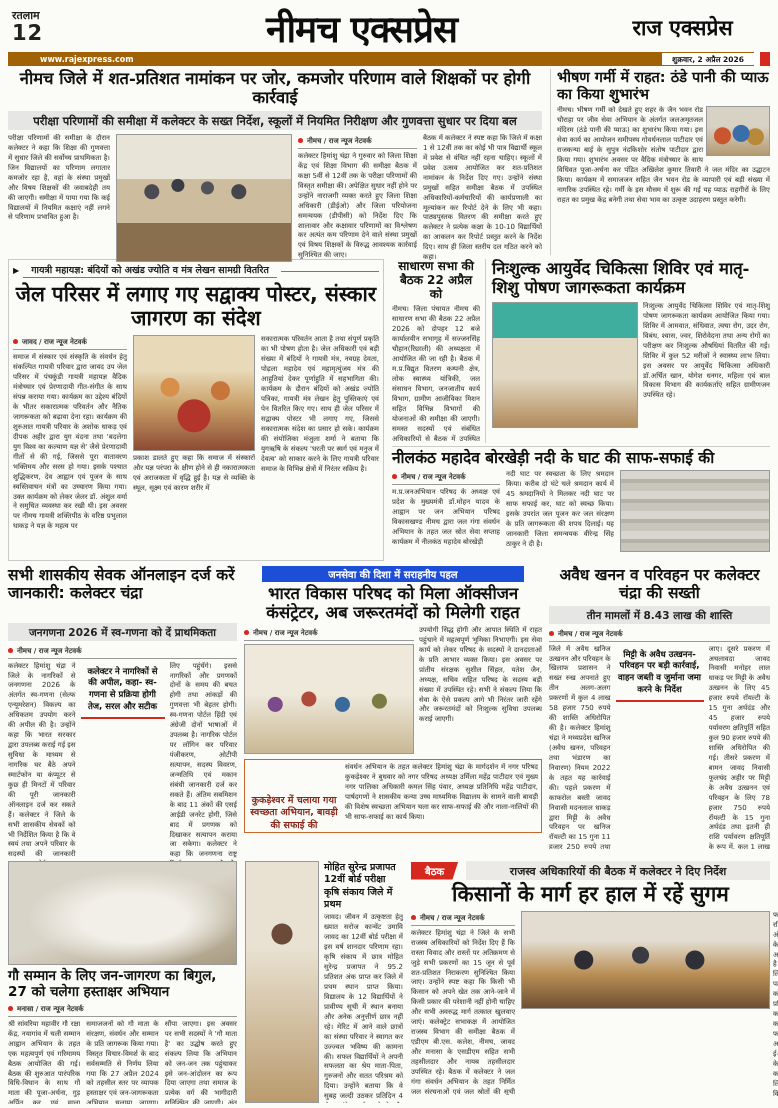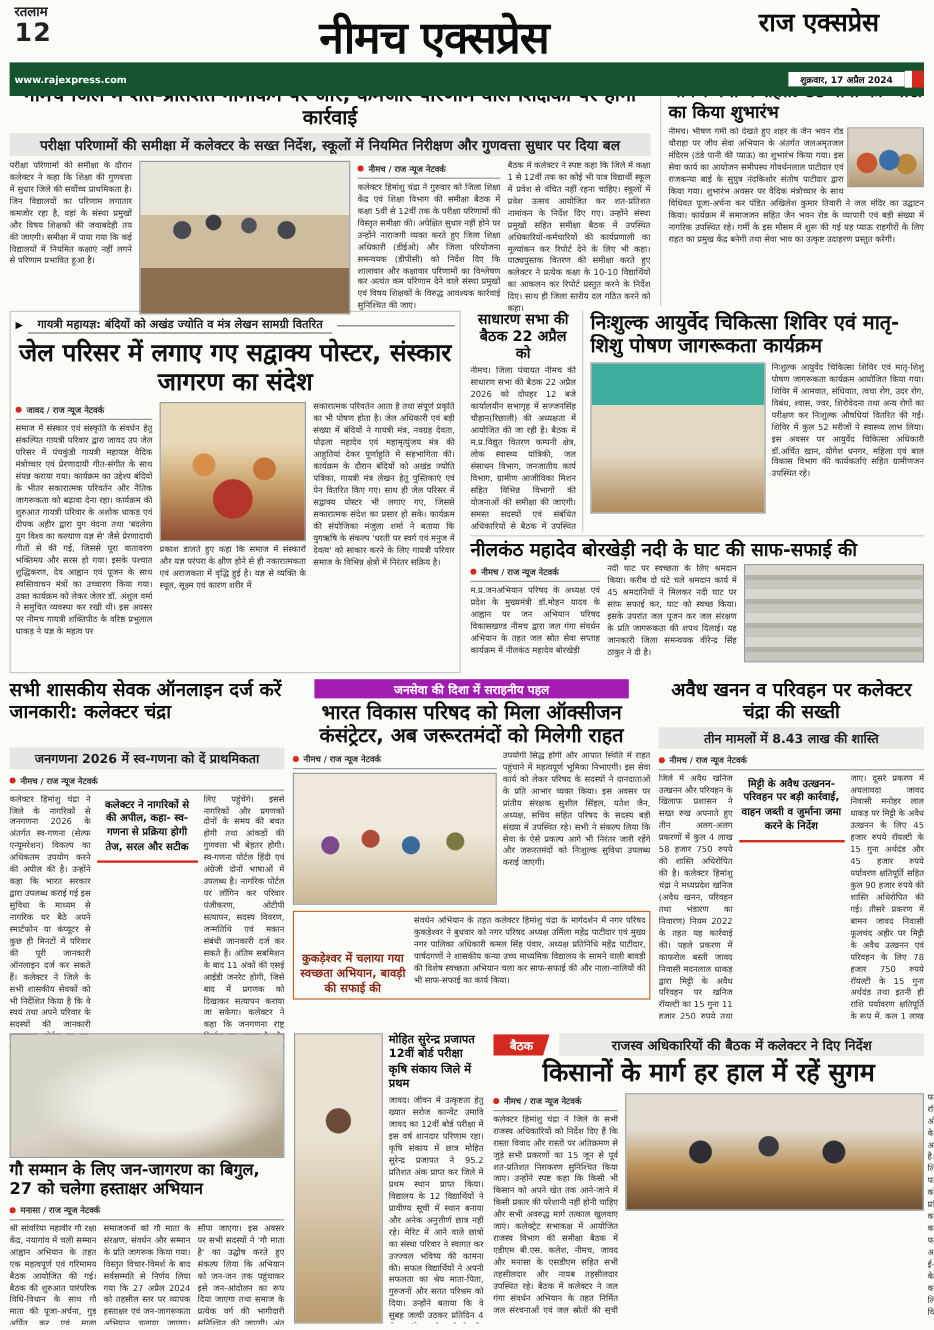--- a/index.html
+++ b/index.html
@@ -2,28 +2,28 @@
 <html><head>
 <meta charset="utf-8">
 <style>
   * { box-sizing: border-box; margin: 0; padding: 0; }
   html,body { width: 778px; }
   body { height: 1108px; background:#fbfbf8; color:#222; font-family:"DejaVu Sans",sans-serif; overflow:hidden; }
   .page { padding: 4px 8px 0 8px; width:778px; height:1108px; }
 
   
   .masthead { position:relative; height:62px; }
-  .mh-row { display:flex; align-items:flex-start; height:46px; }
+  .mh-row { display:flex; align-items:center; height:46px; }
   .mh-left { width:120px; line-height:1.05; padding-left:4px; }
   .mh-city { font-size:11px; font-weight:bold; }
   .mh-page { font-size:21px; font-weight:bold; letter-spacing:1px; }
   .mh-title { flex:1; text-align:center; font-size:37px; font-weight:bold; color:#0d0d0d; letter-spacing:-1px; }
   .mh-right { width:175px; text-align:center; }
   .mh-brand { font-size:21px; font-weight:bold; color:#0d0d0d; }
-  .redbar { margin-top:2px; height:28px; background:#14532d; display:flex; align-items:center; }
+  .redbar { margin-top:2px; height:14px; background:#a16207; display:flex; align-items:center;padding-left:28px; }
   .redbar .site { color:#fff; font-size:8px; font-weight:bold; padding-left:4px; }
   .redbar .datechip { margin-left:auto; background:#fff; font-size:7.5px; font-weight:bold; color:#111; padding:1px 10px; }
   .redbar .endcap { width:16px; height:14px; background:#d5281e; border-left:6px solid #fff; }
 
   
   .hl { font-weight:bold; color:#111; line-height:1.18; }
   .band { background:#e6e6e4; color:#222; font-weight:bold; text-align:center; }
   .byline { display:flex; align-items:center; gap:4px; font-size:7px; font-weight:bold; color:#333;
             border-bottom:1px solid #999; padding:2px 0 3px 0; margin-bottom:3px; }
   .byline .dot { width:5px; height:5px; border-radius:50%; background:#d5281e; flex:0 0 auto; }
@@ -119,21 +119,21 @@
   .neel-photo { flex:1; height:82px; border:1px solid #999; }
 
   
   .sec3 { display:flex; gap:7px; height:290px; margin-top:5px; }
   .census { width:229px; }
   .census .hl { font-size:15.5px; }
   .census .band { font-size:10.5px; margin-top:20px; padding:2px 0; }
   .census-row { display:flex; gap:5px; margin-top:3px; height:212px; }
   .census-row .quote { width:84px; }
   .oxy { width:298px; }
-  .oxy-kicker { background:#a21caf; color:#fff; font-size:10px; font-weight:bold; text-align:center; padding:1px 0; margin:0 18px; }
+  .oxy-kicker { background:#1d4ed8; color:#fff; font-size:10px; font-weight:bold; text-align:center; padding:1px 0; margin:0 18px; }
   .oxy .hl { font-size:16.5px; text-align:center; margin-top:2px; }
   .oxy-row { display:flex; gap:5px; margin-top:3px; height:128px; }
   .oxy-photo { width:170px; height:126px; border:1px solid #999; }
   .kuk { border:1px solid #c9672a; margin-top:5px; padding:3px; display:flex; gap:5px; height:74px; }
   .kuk-title { width:92px; font-size:9.5px; font-weight:bold; color:#8a2a1a; text-align:center; line-height:1.3;margin-top:31px; }
   .mining { flex:1; }
   .mining .hl { font-size:15.5px; text-align:center; }
   .mining .band { font-size:10.5px; margin-top:3px; padding:2px 0; }
   .mining-row { display:flex; gap:5px; margin-top:3px; height:204px; }
   .mining-row .quote { width:88px; }
@@ -174,21 +174,21 @@
         <div class="mh-city">रतलाम</div>
         <div class="mh-page">12</div>
       </div>
       <div class="mh-title">नीमच एक्सप्रेस</div>
       <div class="mh-right">
         <div class="mh-brand">राज एक्सप्रेस</div>
       </div>
     </div>
     <div class="redbar">
       <span class="site">www.rajexpress.com</span>
-      <span class="datechip">शुक्रवार, 17 अप्रैल 2024</span>
+      <span class="datechip">शुक्रवार, 2 अप्रैल 2026</span>
       <span class="endcap"></span>
     </div>
   </div>
 
   <div class="sec1">
     <div class="lead">
       <div class="hl">नीमच जिले में शत-प्रतिशत नामांकन पर जोर, कमजोर परिणाम वाले शिक्षकों पर होगी कार्रवाई</div>
       <div class="band">परीक्षा परिणामों की समीक्षा में कलेक्टर के सख्त निर्देश, स्कूलों में नियमित निरीक्षण और गुणवत्ता सुधार पर दिया बल</div>
       <div class="lead-row">
         <div class="lead-colA body-txt">परीक्षा परिणामों की समीक्षा के दौरान कलेक्टर ने कहा कि शिक्षा की गुणवत्ता में सुधार जिले की सर्वोच्च प्राथमिकता है। जिन विद्यालयों का परिणाम लगातार कमजोर रहा है, वहां के संस्था प्रमुखों और विषय शिक्षकों की जवाबदेही तय की जाएगी। समीक्षा में पाया गया कि कई विद्यालयों में नियमित कक्षाएं नहीं लगने से परिणाम प्रभावित हुआ है।</div>

